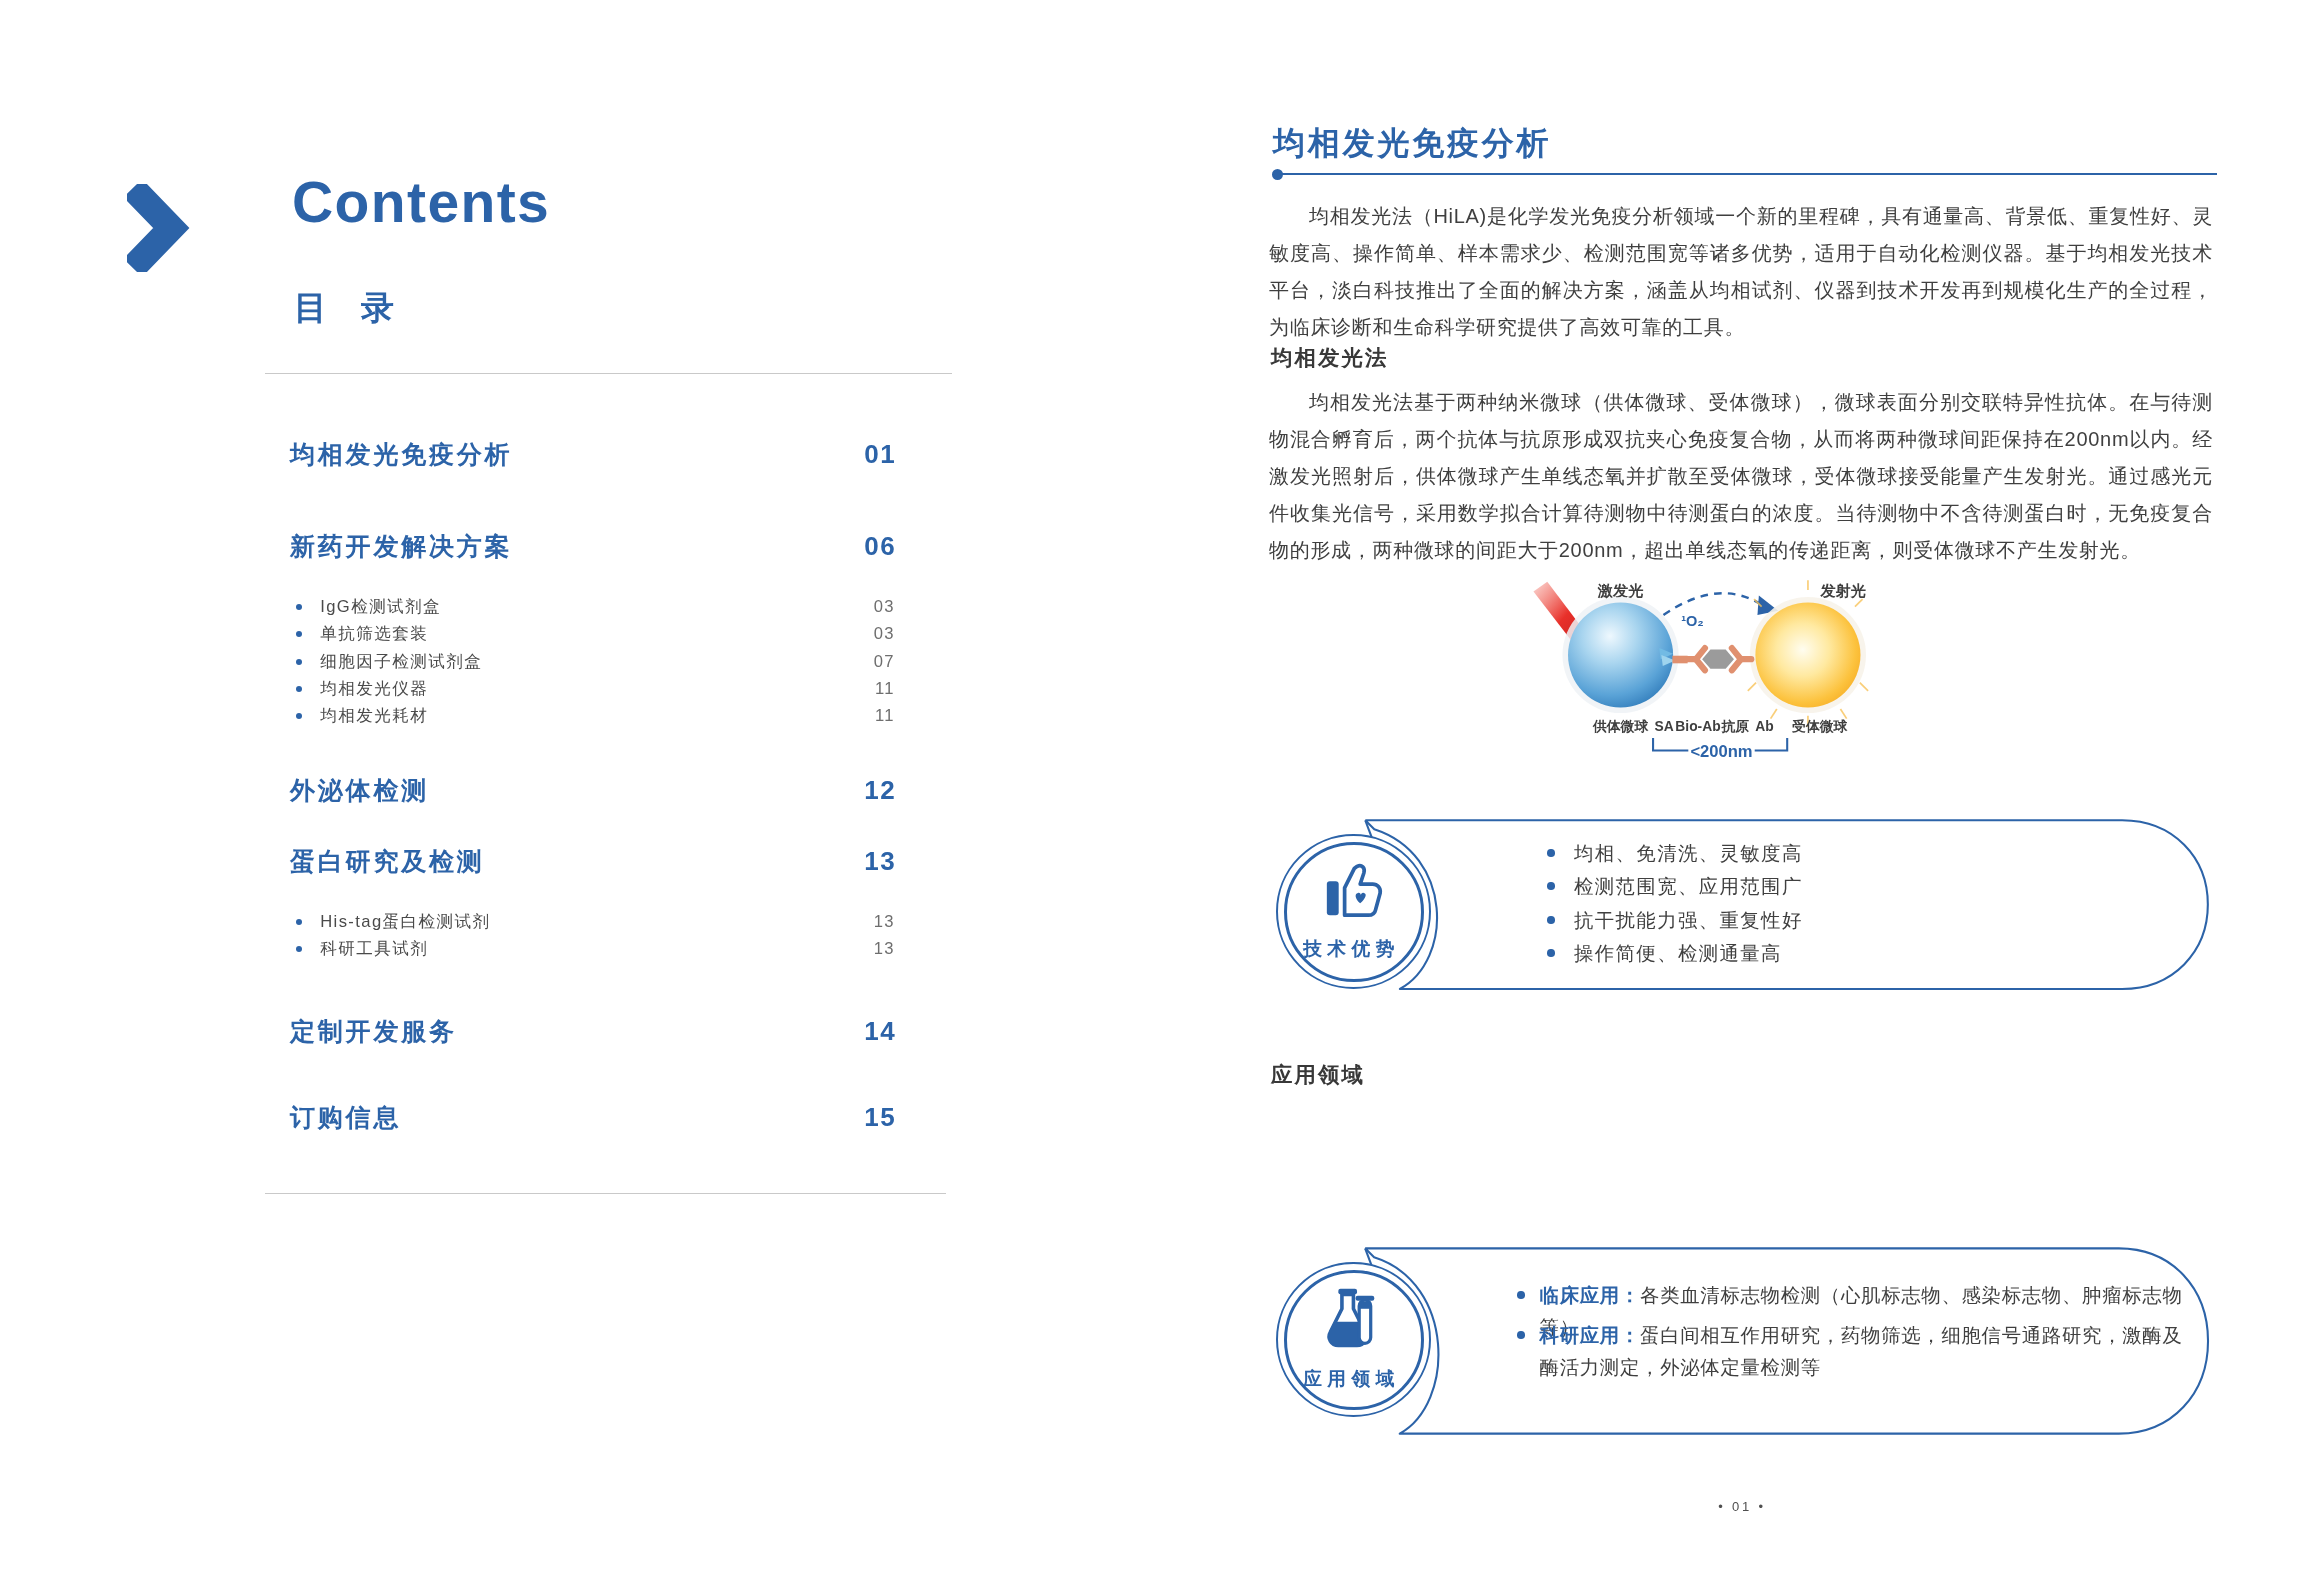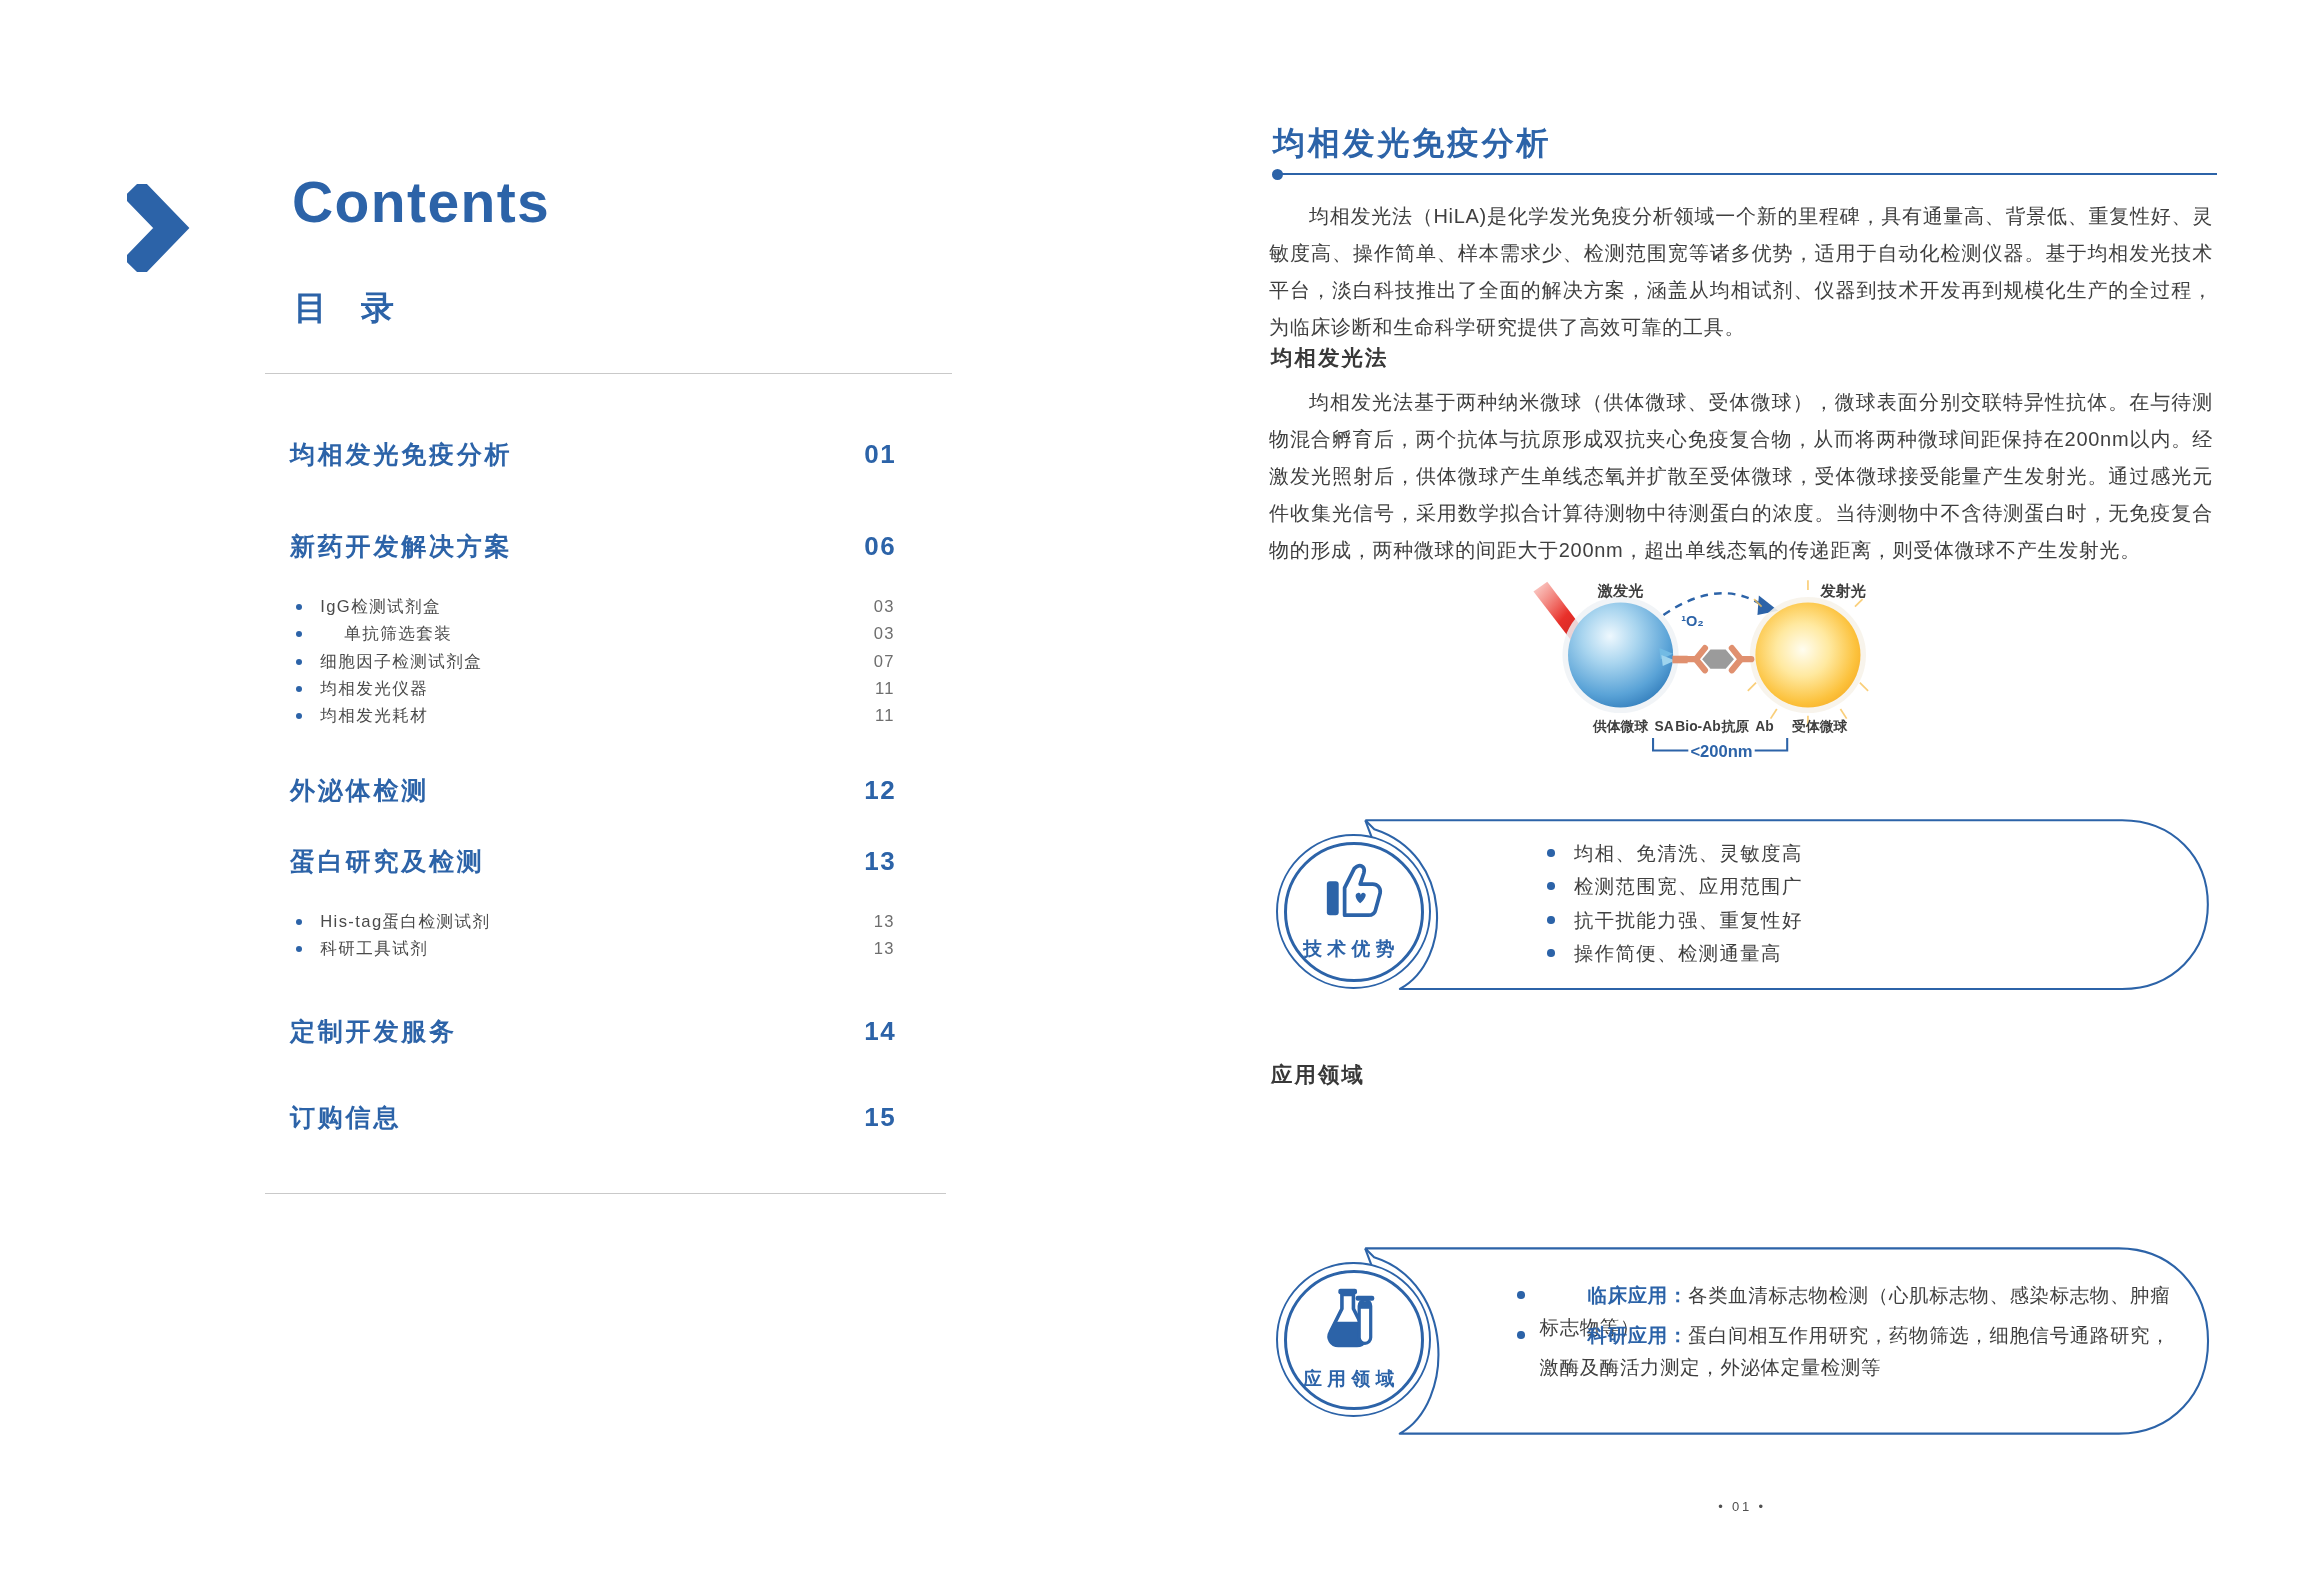--- a/index.html
+++ b/index.html
@@ -24,21 +24,21 @@
   .title-rule{background:#2c63a8;height:2.1px;}
   .title-dot{width:11px;height:11px;border-radius:50%;background:#2c63a8;}
   .para{font-size:20px;line-height:37px;color:#3f3f3f;text-align:justify;text-indent:2em;letter-spacing:0.7px;}
   .h2{font-size:21.4px;font-weight:700;color:#383838;letter-spacing:2.1px;line-height:1;}
   .pill-bullet{display:flex;align-items:center;height:28px;}
   .pill-bullet .dot{width:7.6px;height:7.6px;border-radius:50%;background:#2c63a8;margin-right:19.4px;flex:0 0 auto;}
   .pill-bullet .txt{font-size:19.4px;color:#3f3f3f;letter-spacing:1.4px;}
   .app-bullet{display:flex;align-items:flex-start;}
   .app-bullet .dot{width:7.6px;height:7.6px;border-radius:50%;background:#2c63a8;margin-right:15px;margin-top:12.4px;flex:0 0 auto;}
   .app-bullet .content{width:650px;font-size:19.4px;line-height:32px;color:#3f3f3f;letter-spacing:0.7px;text-align:left;}
-  .app-bullet .blabel{color:#2c63a8;font-weight:700;margin-left:48px;}
+  .app-bullet .blabel{color:#2c63a8;font-weight:700;}
   .badge{width:155px;height:155px;}
   .badge-circle-outer{position:absolute;left:0;top:0;width:151px;height:151px;border:2.1px solid #2c63a8;border-radius:50%;background:#ffffff;}
   .badge-circle-inner{position:absolute;left:8.3px;top:8.3px;width:134px;height:134px;border:3.5px solid #2c63a8;border-radius:50%;}
   .badge-text{position:absolute;left:0;top:102px;width:151px;text-align:center;font-size:18.7px;font-weight:700;color:#2c63a8;letter-spacing:5.5px;}
   .badge-text2{top:104px;}
   .footer-num{font-size:13px;color:#4f4f4f;letter-spacing:2.8px;text-align:center;width:124px;}
 </style>
 </head>
 <body>
 
@@ -60,21 +60,21 @@
   <div class="abs toc-main" style="left:290px;top:530px;">
     <span class="lbl">新药开发解决方案</span>
     <span class="num">06</span>
   </div>
 
   <div class="abs toc-sub" style="left:296px;top:595px;">
     <span class="dot"></span>
     <span class="lbl">IgG检测试剂盒</span>
     <span class="num">03</span>
   </div>
-  <div class="abs toc-sub" style="left:296px;top:622px;gap:24px;">
+  <div class="abs toc-sub" style="left:296px;top:622px;">
     <span class="dot"></span>
     <span class="lbl">单抗筛选套装</span>
     <span class="num">03</span>
   </div>
   <div class="abs toc-sub" style="left:296px;top:650px;">
     <span class="dot"></span>
     <span class="lbl">细胞因子检测试剂盒</span>
     <span class="num">07</span>
   </div>
   <div class="abs toc-sub" style="left:296px;top:677px;">

